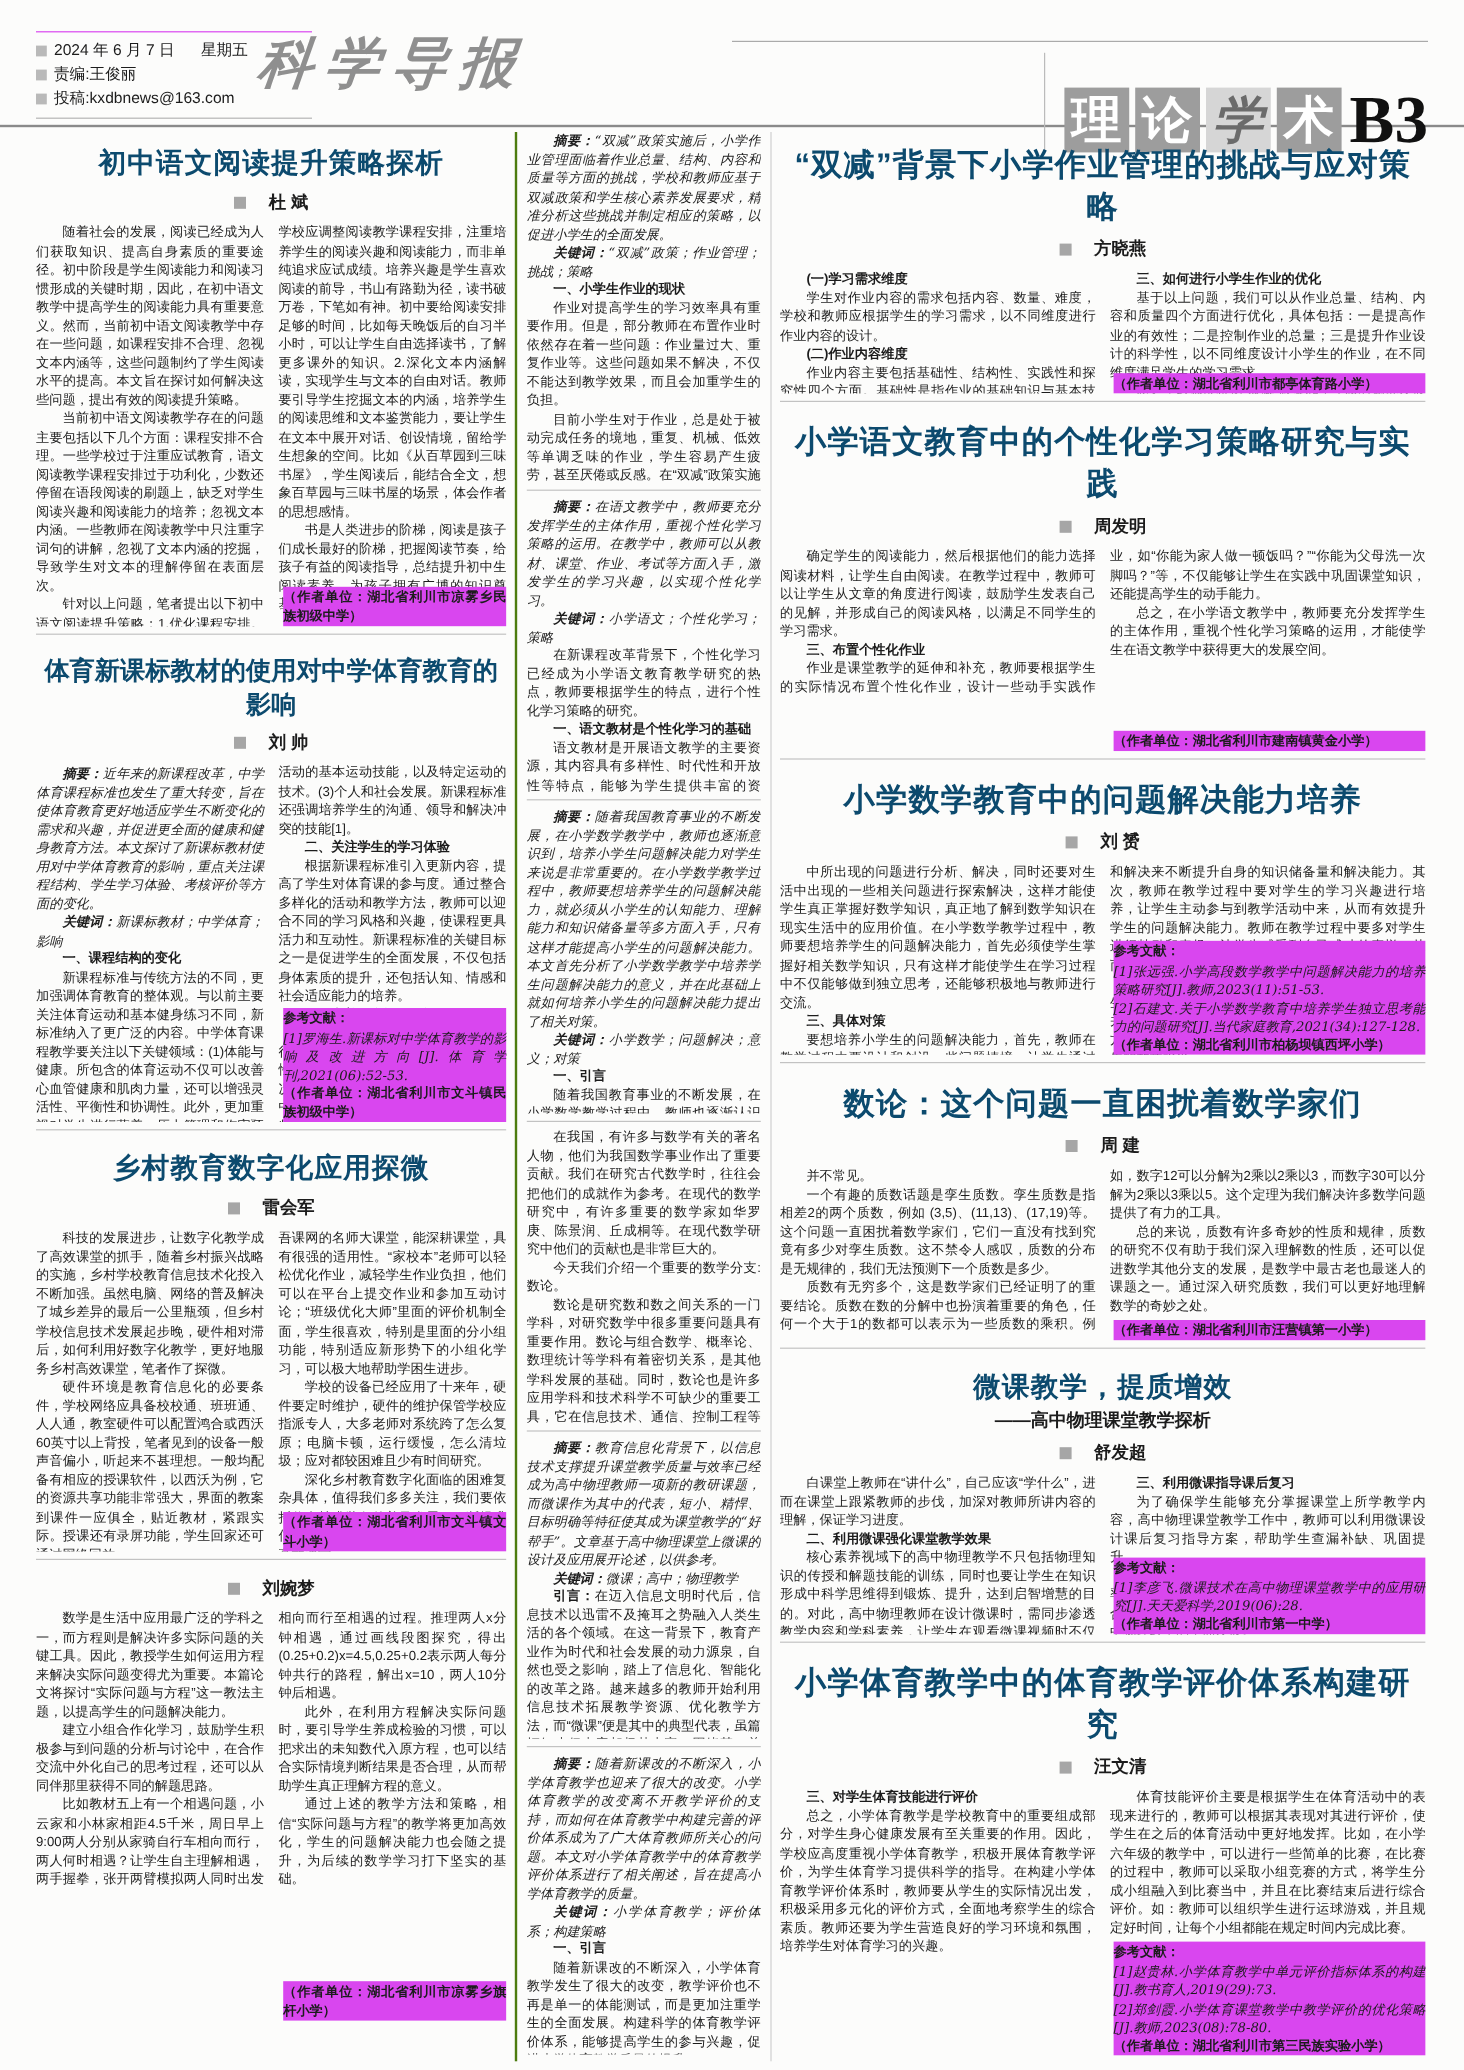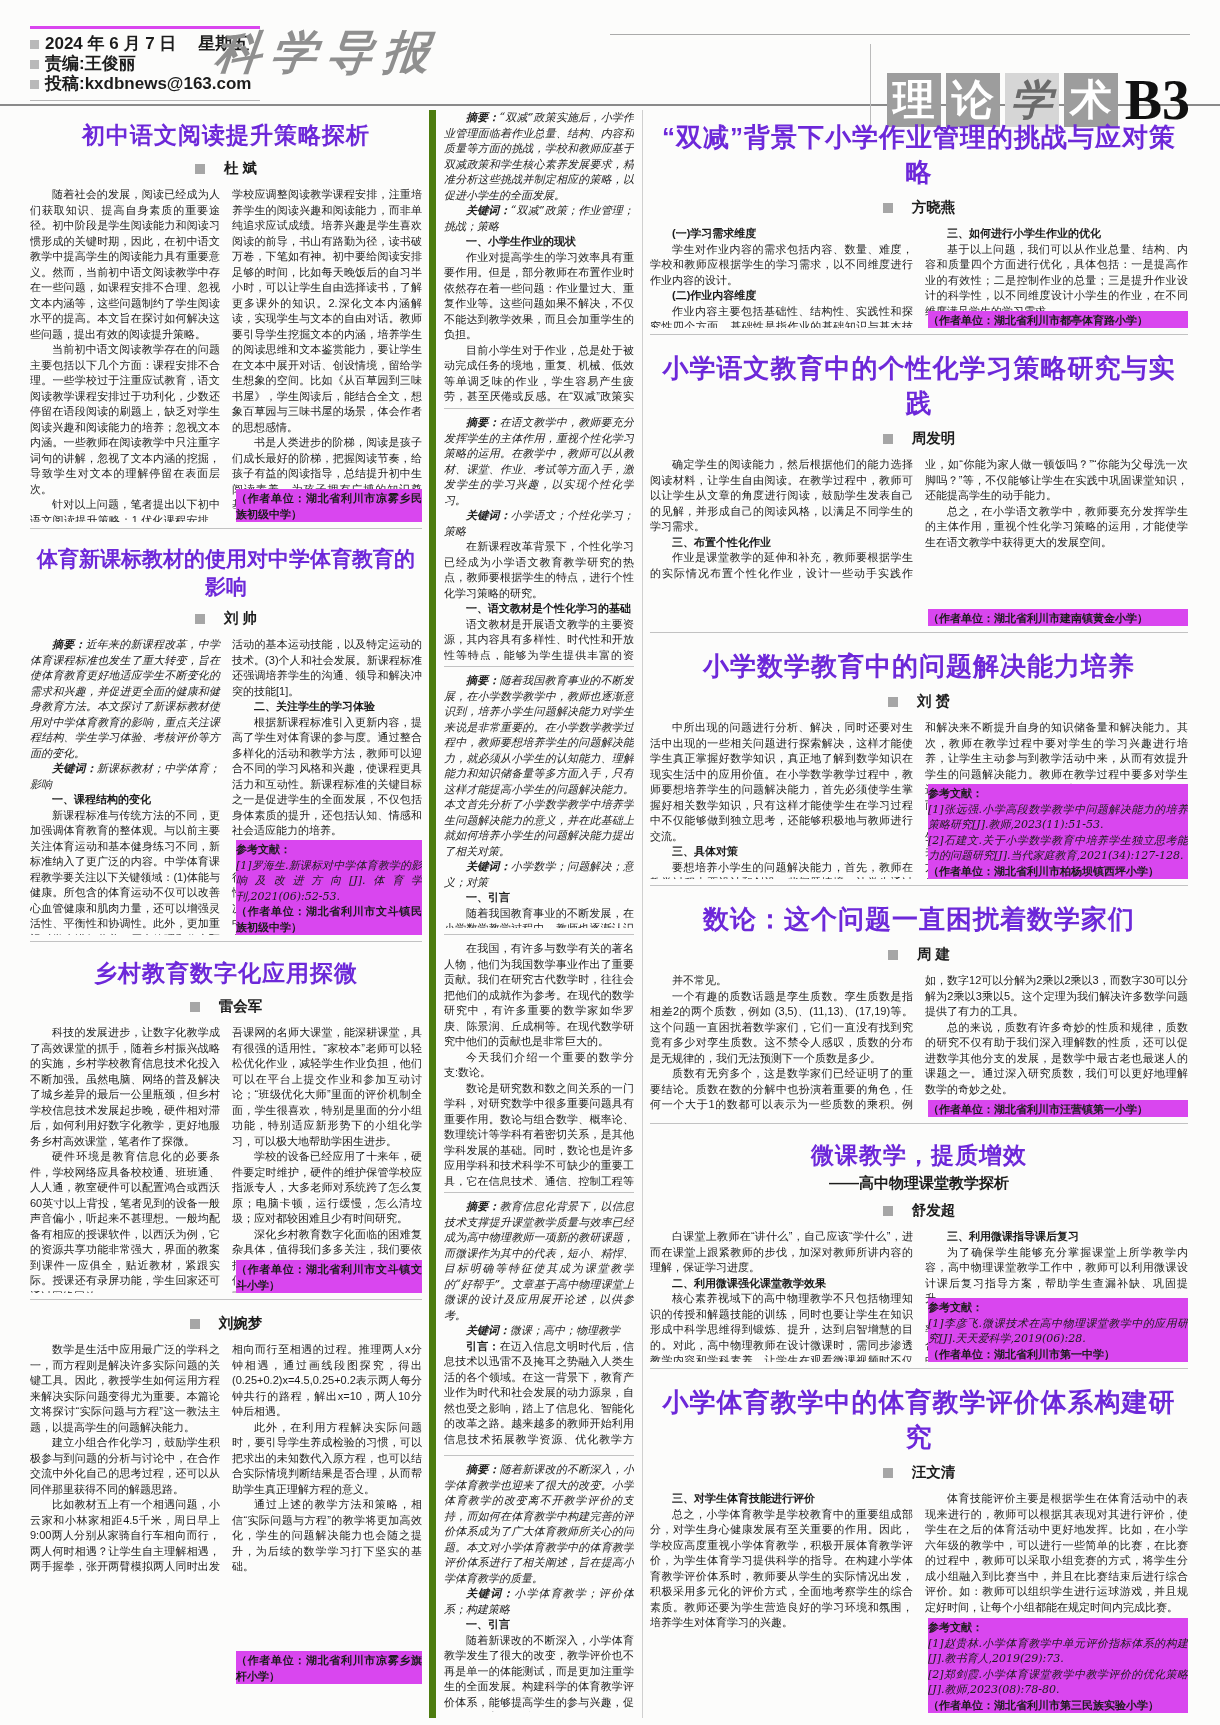--- a/index.html
+++ b/index.html
@@ -1,40 +1,40 @@
 <!DOCTYPE html>
 <html><head>
 <meta charset="utf-8">
 <style>
   html,body{margin:0;padding:0;background:#e9e9e9;}
   .page{width:1220px;height:1725px;margin:0 auto;background:#fcfcfb;position:relative;overflow:hidden;
         font-family:"Liberation Sans","DejaVu Sans",sans-serif;color:#1c1c1c;}
   
   .hdr{position:relative;height:104px;border-bottom:2px solid #8a8a8a;}
-  .hdr-info{position:absolute;left:30px;top:26px;width:230px;border-top:3px solid #d946ef;border-bottom:1px solid #b5b5b5;
-            padding:5px 0 6px;font-size:17px;font-weight:700;line-height:20px;}
+  .hdr-info{position:absolute;left:30px;top:26px;width:230px;border-top:1px solid #d946ef;border-bottom:1px solid #b5b5b5;
+            padding:5px 0 6px;font-size:13px;font-weight:400;line-height:20px;}
   .hdr-info .row{display:flex;align-items:center;gap:6px;white-space:nowrap;}
   .msq{display:inline-block;width:9px;height:9px;background:#b9b9b9;flex:0 0 auto;}
   .masthead{position:absolute;left:215px;top:22px;font-family:"DejaVu Serif","Liberation Serif",serif;
             font-style:italic;font-weight:900;font-size:46px;color:#8f8f8f;letter-spacing:10px;transform:skewX(-6deg);}
   .hdr-topline{position:absolute;left:610px;right:30px;top:34px;border-top:1px solid #aaa;}
   .sect{position:absolute;right:30px;top:44px;display:flex;align-items:flex-end;gap:5px;
         border-left:1px solid #bbb;padding-left:16px;}
   .blk{width:54px;height:54px;background:#9d9d9d;color:#fff;font-weight:900;font-size:42px;line-height:54px;
        text-align:center;font-family:"DejaVu Sans",sans-serif;}
   .blk-light{background:#d6d6d6;color:#6b6b6b;font-family:"DejaVu Serif",serif;font-style:italic;}
   .pageno{font-family:"Liberation Serif","DejaVu Serif",serif;font-weight:700;font-size:56px;line-height:54px;color:#111;margin-left:2px;margin-top:29px;}
   
   .main{display:grid;grid-template-columns:392px 214px 538px;column-gap:7px;padding:4px 30px 0;height:1608px;overflow:hidden;}
   .zone{overflow:hidden;}
-  .zone-mid{border-left:7px solid #4d7c0f;border-right:1px solid #cfcfcf;padding:0 8px;}
+  .zone-mid{border-left:2px solid #4d7c0f;border-right:1px solid #cfcfcf;padding:0 8px;}
   .rule{border:0;border-top:1px solid #c2c2c2;margin:6px 0;}
   
   .article{position:relative;overflow:hidden;}
-  .headline{font-size:26px;font-weight:900;text-align:center;margin:10px 0 0;letter-spacing:1px;color:#6d28d9;}
+  .headline{font-size:26px;font-weight:900;text-align:center;margin:10px 0 0;letter-spacing:1px;color:#0c4a6e;}
   .hl-m{font-size:23px;}
   .hl-s{font-size:21px;letter-spacing:0;}
   .subtitle{text-align:center;font-weight:700;font-size:15px;margin:3px 0 0;}
   .byline{display:flex;justify-content:center;align-items:center;gap:19px;margin:8px 0 9px;font-weight:700;font-size:14.5px;}
   .byline .sq{width:10px;height:10px;background:#a6a6a6;}
   .abody{font-size:11px;line-height:15.5px;text-align:justify;overflow:hidden;}
   .cols2{column-count:2;column-gap:12px;}
   .abody p{margin:0;text-indent:2em;}
   .abody p.bh{font-weight:700;}
   .abody p.abs,.abody p.kw,.abody p.ref{font-family:"DejaVu Serif","Liberation Serif",serif;font-style:italic;}

